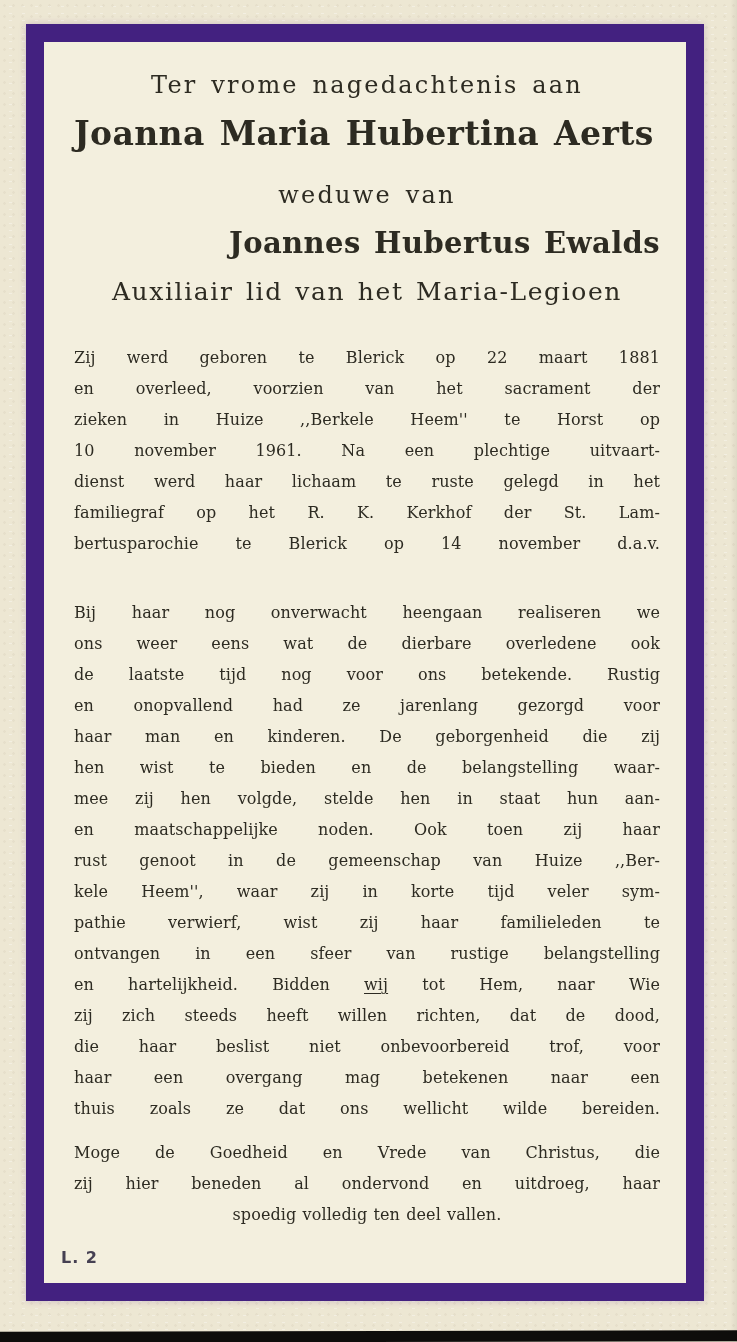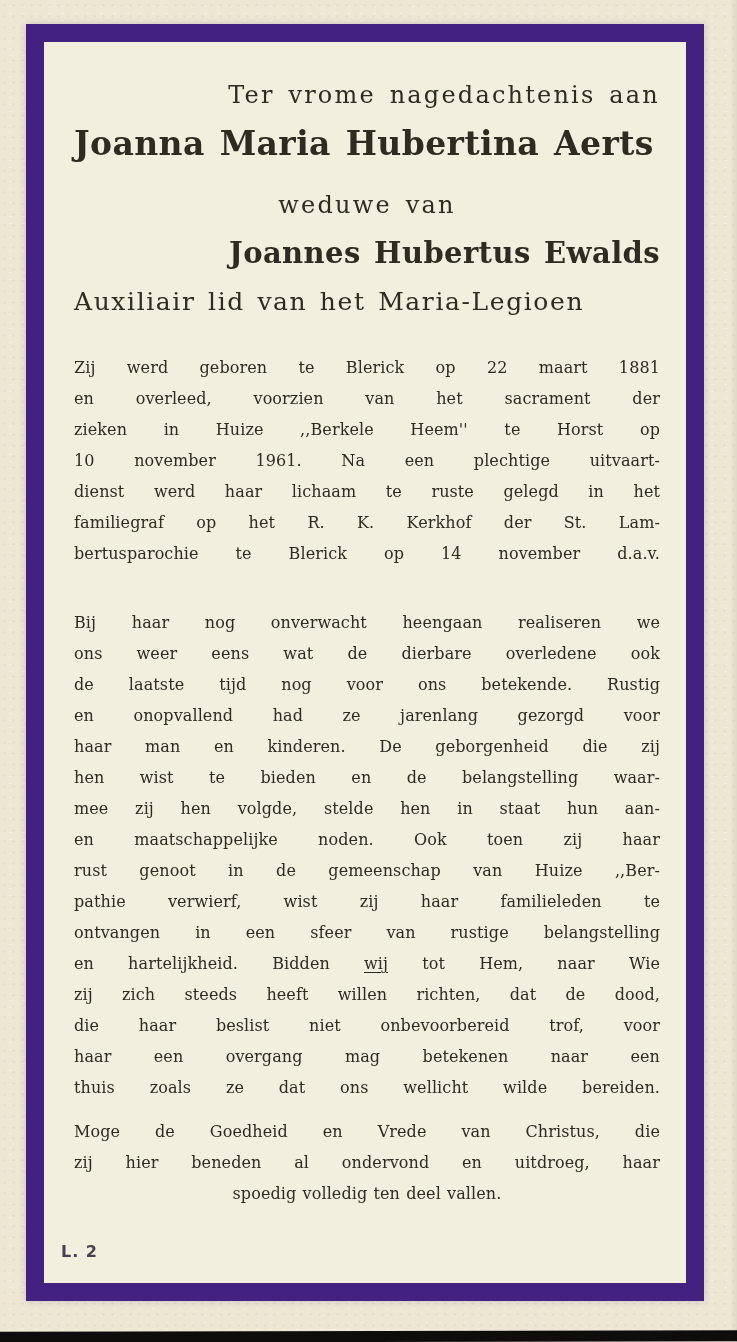--- a/index.html
+++ b/index.html
@@ -33,53 +33,53 @@
   }
   .content {
     position: absolute; inset: 0;
     padding: 0 26px 0 30px;
     color: var(--ink, #2d2b22);
   }
   .h-small {
     text-align: center; font-size: 24px; line-height: 30px;
     letter-spacing: 2.2px; font-weight: 500; word-spacing: 4px;
   }
-  .h-intro   { margin-top: 38px; text-align: right; }
+  .h-intro   { margin-top: 28px; }
   .h-name {
     font-size: 33px; line-height: 40px;
     font-weight: bold; letter-spacing: 0.4px; margin-top: 14px;
     word-spacing: 3px;
   }
   .h-relation { margin-top: 26px; }
   .h-spouse {
     text-align: right; font-size: 29px; line-height: 36px;
     font-weight: bold; letter-spacing: 0.4px; margin-top: 15px;
     word-spacing: 3px;
   }
   .h-subtitle {
-    font-size: 25px; line-height: 32px;
+    text-align: center; font-size: 25px; line-height: 32px;
     letter-spacing: 1.6px; font-weight: 500; margin-top: 15px;
     word-spacing: 3px;
   }
   .para { margin: 0; }
   .para .line {
     font-size: 16px; line-height: 31px;
     letter-spacing: 0.1px; word-spacing: 1px;
     text-align: justify; text-align-last: justify;
     white-space: normal;
   }
   .para u { text-decoration: underline; text-underline-offset: 3px; }
   #para-1 { margin-top: 34px; }
   #para-2 { margin-top: 38px; }
   #para-3 { margin-top: 13px; }
   .center-last .line.last-line {
     text-align-last: center;
   }
   .corner-mark {
-    position: absolute; left: 17px; bottom: 22px;
+    position: absolute; left: 17px; bottom: 16px;
     font-family: "DejaVu Sans", sans-serif;
     font-size: 16px; letter-spacing: 1px;
     color: var(--mark-ink, #454052); font-weight: bold;
   }
   
   .screen::after {
     content: ""; position: absolute; top: 0; bottom: 0; right: 0; width: 7px;
     background: linear-gradient(to right, rgba(0,0,0,0), rgba(0,0,0,0.06));
     pointer-events: none;
   }
@@ -117,20 +117,21 @@
 
       <div class="line">Bij haar nog onverwacht heengaan realiseren we</div>
           <div class="line">ons weer eens wat de dierbare overledene ook</div>
           <div class="line">de laatste tijd nog voor ons betekende. Rustig</div>
           <div class="line">en onopvallend had ze jarenlang gezorgd voor</div>
           <div class="line">haar man en kinderen. De geborgenheid die zij</div>
           <div class="line">hen wist te bieden en de belangstelling waar-</div>
           <div class="line">mee zij hen volgde, stelde hen in staat hun aan-</div>
           <div class="line">en maatschappelijke noden. Ook toen zij haar</div>
           <div class="line">rust genoot in de gemeenschap van Huize ,,Ber-</div>
+          <div class="line">kele Heem'', waar zij in korte tijd veler sym-</div>
           <div class="line">pathie verwierf, wist zij haar familieleden te</div>
           <div class="line">ontvangen in een sfeer van rustige belangstelling</div>
           <div class="line">en hartelijkheid. Bidden <u>wij</u> tot Hem, naar Wie</div>
           <div class="line">zij zich steeds heeft willen richten, dat de dood,</div>
           <div class="line">die haar beslist niet onbevoorbereid trof, voor</div>
           <div class="line">haar een overgang mag betekenen naar een</div>
           <div class="line last-line">thuis zoals ze dat ons wellicht wilde bereiden.</div>
         </div>
 
       <div class="para center-last" id="para-3">

